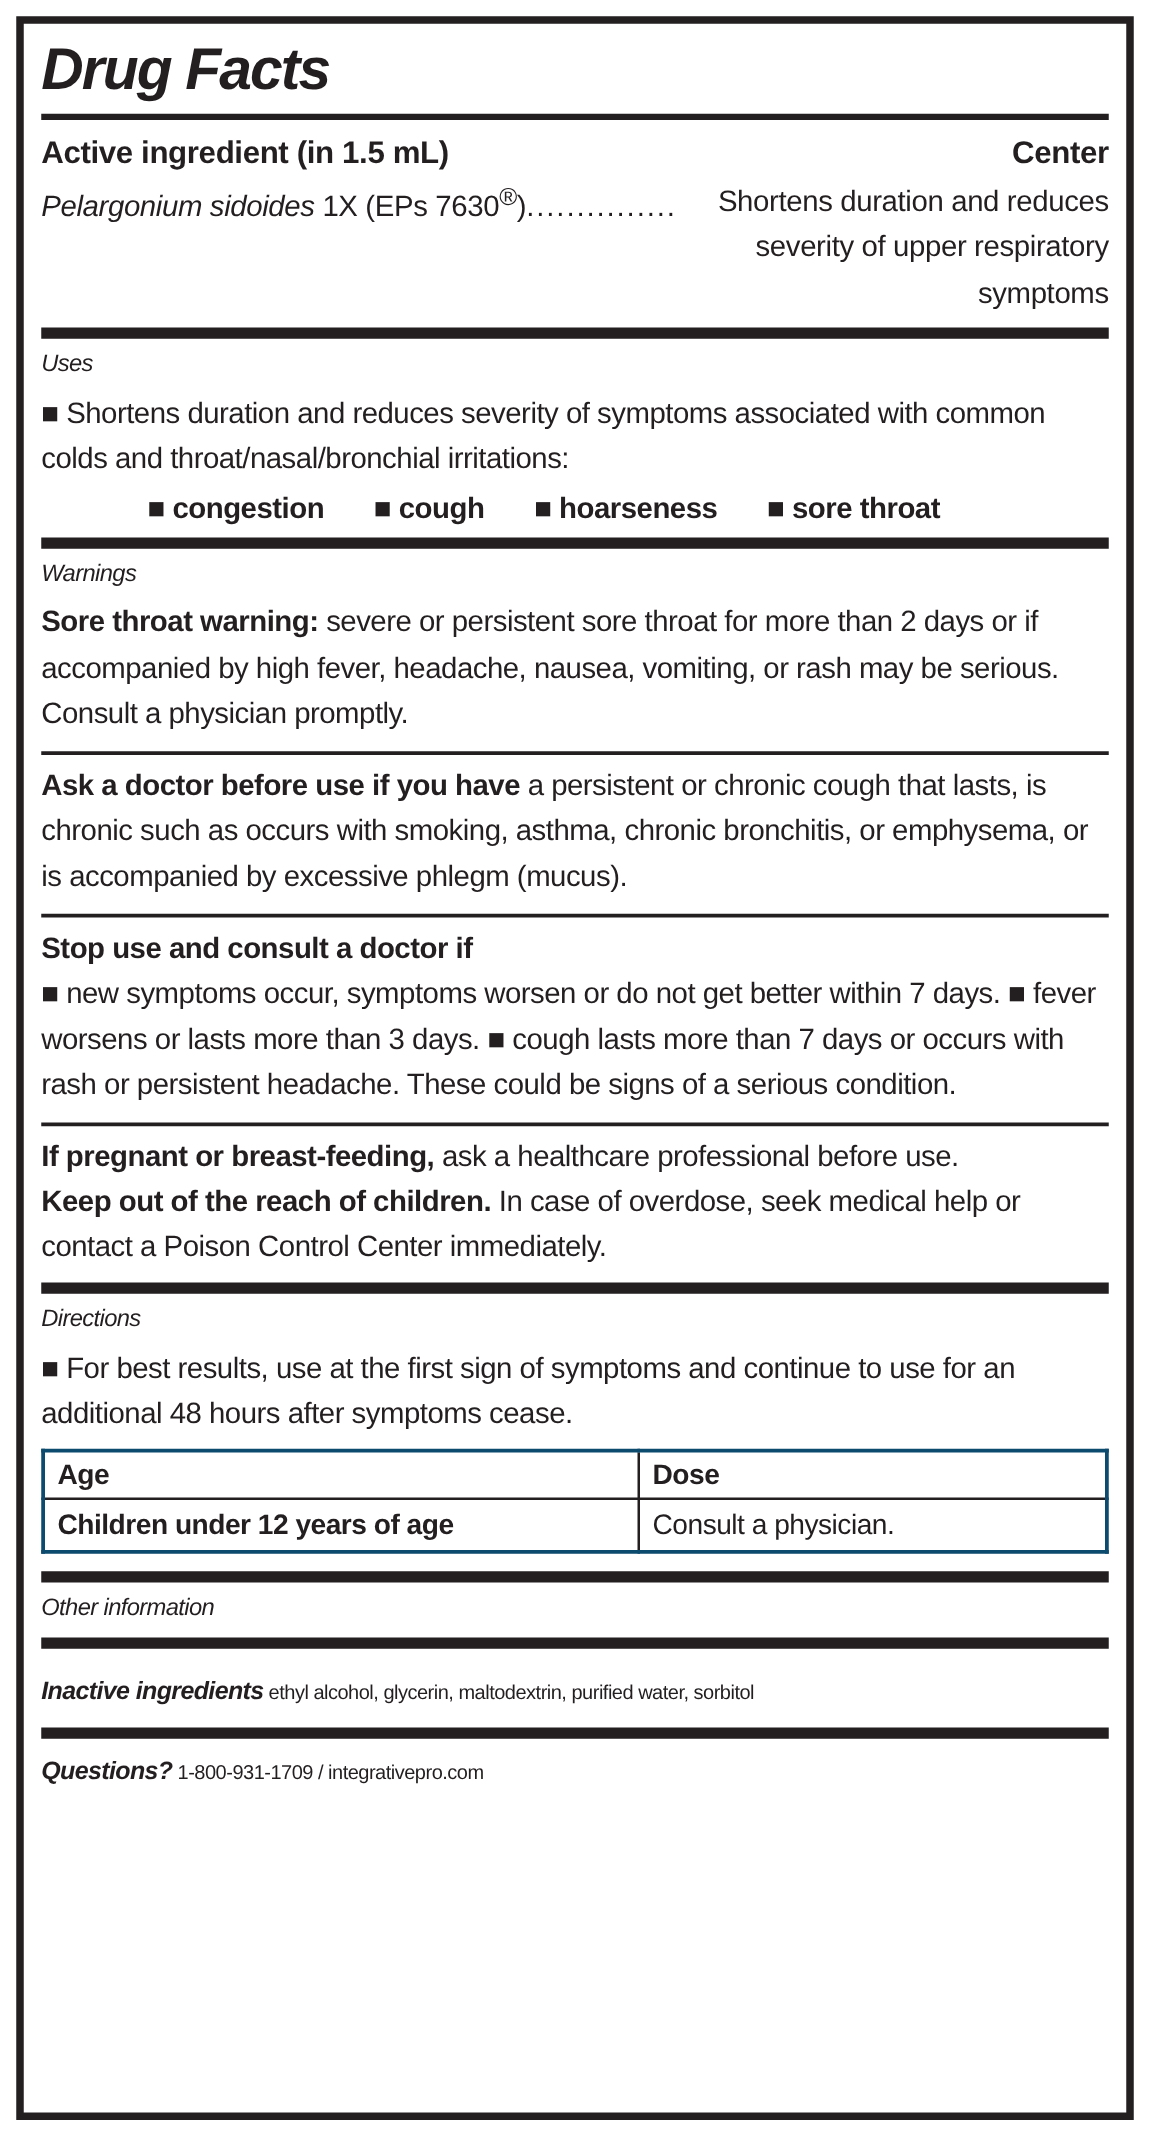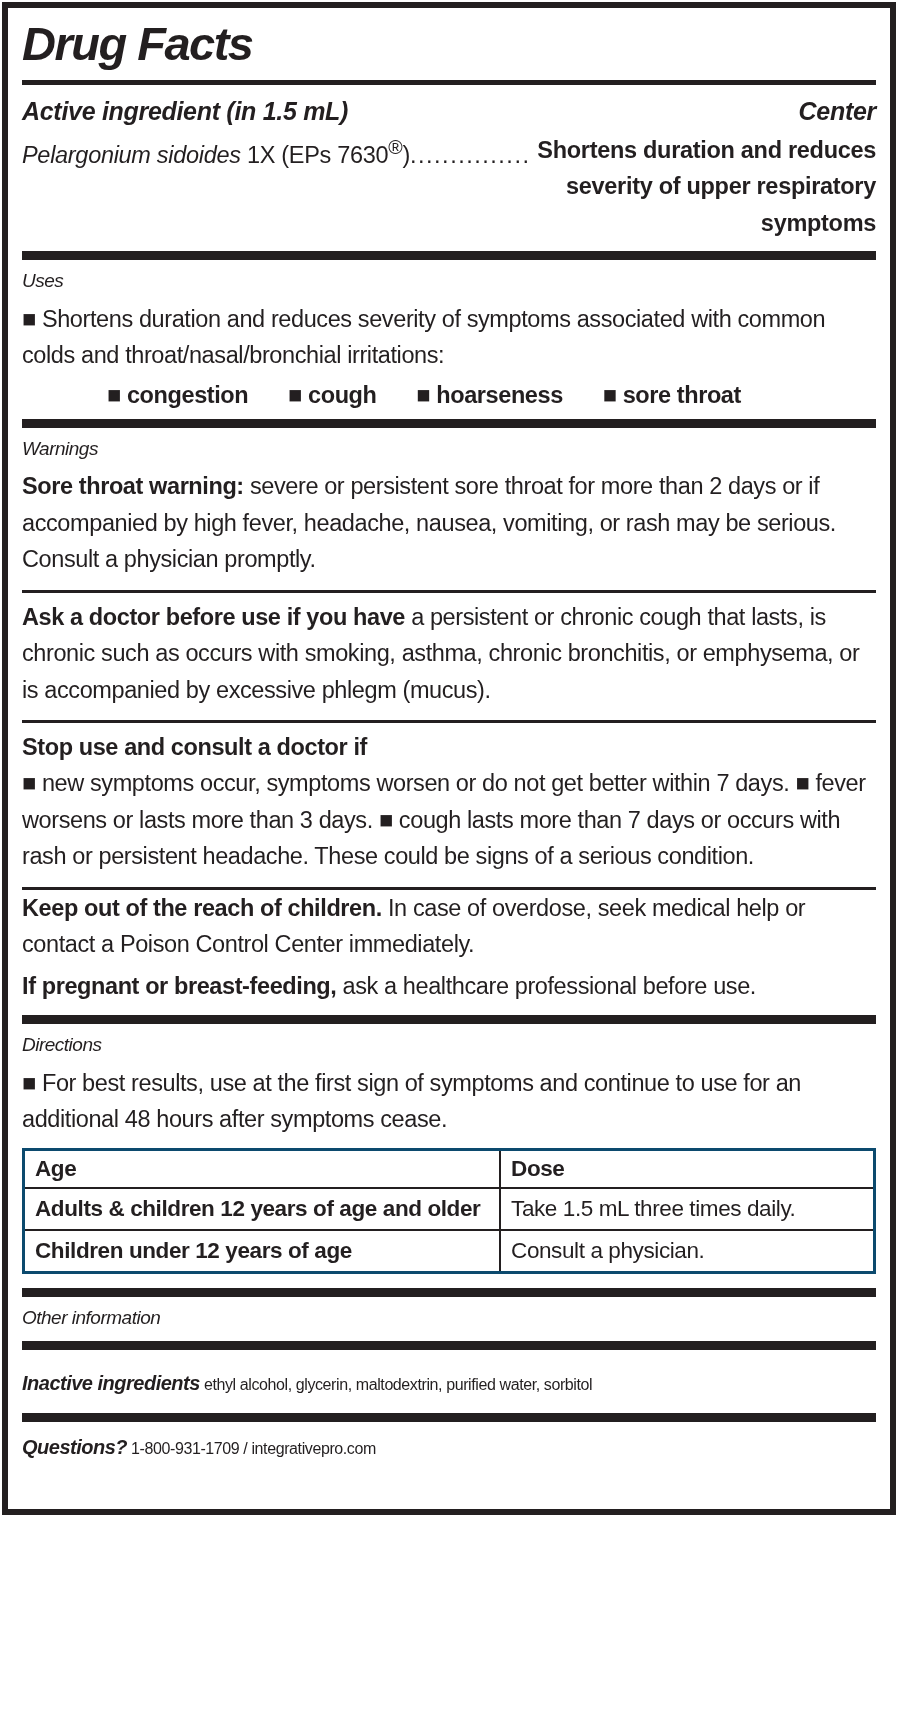--- a/index.html
+++ b/index.html
@@ -8,22 +8,22 @@
     background: #ffffff;
     width: 922px;
   }
   body {
     font-family: "Liberation Sans", sans-serif;
     color: #231f20;
   }
   .label-frame {
     box-sizing: border-box;
     width: 894px;
-    height: 1513px;
-    margin: 2px;
+    height: 1683px;
+    margin: 13px;
     border: 6px solid #231f20;
     padding: 4px 14px 10px 14px;
     background: #ffffff;
     overflow: hidden;
   }
   .title {
     font-size: 47px;
     font-weight: bold;
     font-style: italic;
     letter-spacing: -1.5px;
@@ -40,38 +40,36 @@
   }
   .rule-thin {
     height: 3px;
     background: #231f20;
   }
   .ai-head-row {
     display: flex;
     justify-content: space-between;
     font-size: 25px;
     font-weight: bold;
-    font-style: italic;
     margin: 12px 0 6px 0;
     letter-spacing: -0.3px;
   }
   .ing-row {
     display: flex;
     font-size: 23.5px;
     line-height: 1.55;
     letter-spacing: -0.3px;
     margin: 4px 0 10px 0;
   }
   .ing-left { white-space: nowrap; }
   .ing-left .sci { font-style: italic; }
   .dots { letter-spacing: 1.5px; }
   .purpose-block {
     flex: 1;
     text-align: right;
-    font-weight: bold;
   }
   .sec-head {
     font-size: 19px;
     font-weight: normal;
     font-style: italic;
     letter-spacing: -0.5px;
     margin: 10px 0 8px 0;
     line-height: 1.2;
   }
   p.body-text {
@@ -164,40 +162,36 @@
 
   <p class="body-text mt-sm mb-sm"><span class="lead">Ask a doctor before use if you have</span><span> a persistent or chronic cough that lasts, is chronic such as occurs with smoking, asthma, chronic bronchitis, or emphysema, or is accompanied by excessive phlegm (mucus).</span></p>
 
   <div class="rule-thin gap-before-bar"></div>
 
   <p class="body-text mt-sm"><span class="lead">Stop use and consult a doctor if</span><br><span>■</span><span> new symptoms occur, symptoms worsen or do not get better within 7 days. ■ fever worsens or lasts more than 3 days. ■ cough lasts more than 7 days or occurs with rash or persistent headache. These could be signs of a serious condition.</span></p>
 
   <div class="rule-thin gap-before-bar"></div>
 
   <div class="gap-after-bar">
+    <p class="body-text" style="margin-bottom:0;"><span class="lead">If pregnant or breast-feeding,</span><span> ask a healthcare professional before use.</span></p>
     <p class="body-text" style="margin-top:0;"><span class="lead">Keep out of the reach of children.</span><span> In case of overdose, seek medical help or contact a Poison Control Center immediately.</span></p>
-    <p class="body-text" style="margin-bottom:0;"><span class="lead">If pregnant or breast-feeding,</span><span> ask a healthcare professional before use.</span></p>
   </div>
 
   <div class="bar-thick"></div>
 
   <div class="sec-head">Directions</div>
   <p class="body-text"><span>■</span><span> For best results, use at the first sign of symptoms and continue to use for an additional 48 hours after symptoms cease.</span></p>
 
   <table class="dose-table">
     <tbody>
         <tr>
       <th class="col-age">Age</th>
       <th>Dose</th>
     </tr>
     <tr>
-      <td class="col-age">Adults &amp; children 12 years of age and older</td>
-      <td class="dose-cell">Take 1.5 mL three times daily.</td>
-    </tr>
-    <tr>
       <td class="col-age">Children under 12 years of age</td>
       <td class="dose-cell">Consult a physician.</td>
     </tr>
   </tbody>
     </table>
 
   <div class="bar-thick"></div>
 
   <div class="sec-head">Other information</div>
 

